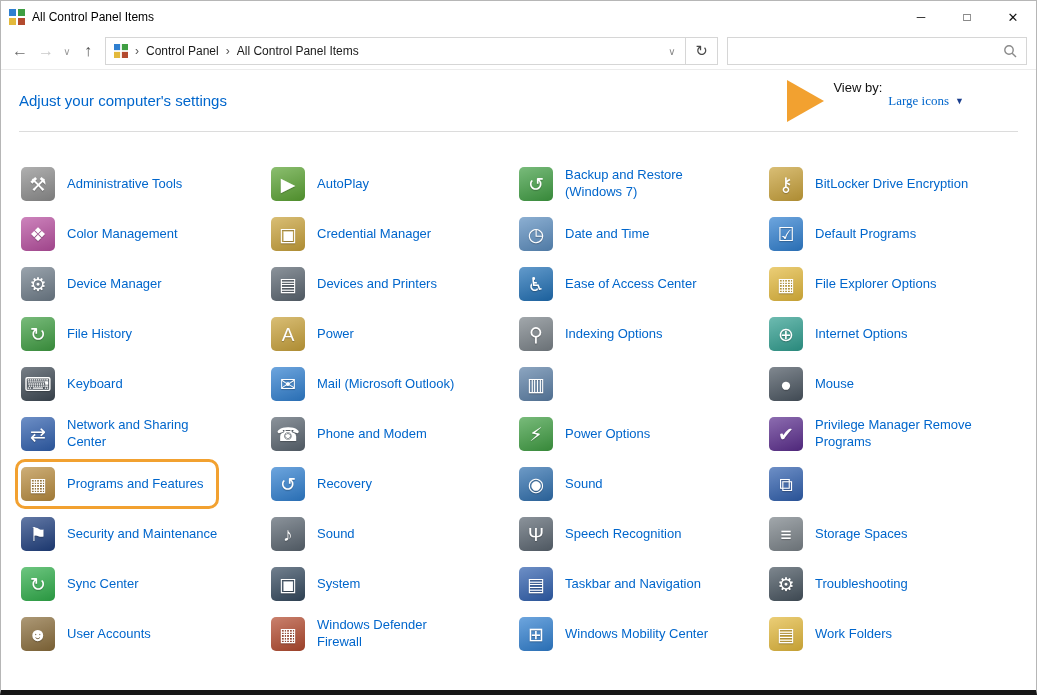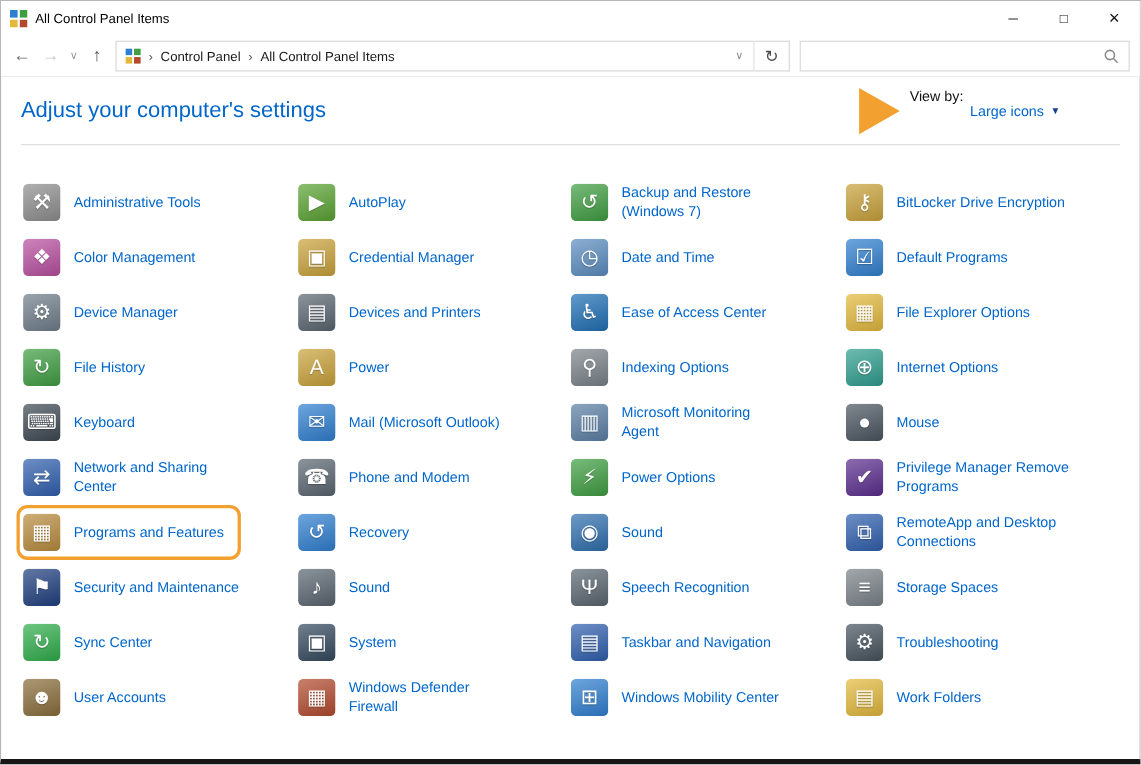--- a/index.html
+++ b/index.html
@@ -36,27 +36,27 @@
   .addr-drop{ width:26px; height:100%; display:flex; align-items:center; justify-content:center;
               background:transparent; border:0; color:#8a8a8a; font-size:10px; font-family:inherit;}
   .refresh-btn{ width:32px; height:28px; border:1px solid #d6d6d6; border-left:0; background:#fff;
                 display:flex; align-items:center; justify-content:center; color:#4a4a4a; font-size:15px; font-family:inherit;}
   .search-box{ width:300px; height:28px; border:1px solid #d6d6d6; display:flex; align-items:center;
                margin-left:9px; padding:0 9px; background:#fff;}
   .search-box input{ flex:1; border:0; outline:0; font-size:12px; font-family:inherit; color:#333; background:transparent;}
   .search-glyph{ width:14px; height:14px; }
   
   .header-row{ height:61px; display:flex; align-items:center; padding-left:18px; position:relative; flex:0 0 auto;}
-  .page-title{ font-size:20px; font-weight:400; color:var(--link); }
+  .page-title{ font-size:15px; font-weight:400; color:var(--link); }
   .viewby{ margin-left:auto; margin-right:72px; display:flex; gap:6px; }
   .annot-arrow{ width:0; height:0; border-top:21px solid transparent; border-bottom:21px solid transparent;
                 border-left:37px solid var(--hl); margin-right:3px; }
   .viewby-label{ font-size:13px; color:#111; }
   .viewby-btn{ background:transparent; border:0; display:flex; align-items:center; gap:6px;
-               font-family:Liberation Sans, sans-serif; font-size:13px; color:var(--link); cursor:default;}
+               font-family:Liberation Serif, serif; font-size:13px; color:var(--link); cursor:default;}
   .viewby-caret{ color:#1b3f8f; font-size:9px; }
   .separator{ border-top:1px solid #dcdcdc; margin:0 18px; flex:0 0 auto;}
   
   .grid{ display:grid; grid-template-columns:250px 248px 250px 265px; grid-auto-rows:50px;
          margin:27px 0 0 14px; }
   .item{ display:flex; align-items:center; gap:12px; padding:2px 10px 2px 6px; justify-self:start;
          cursor:pointer; border-radius:10px; }
   .item.highlighted{ border:3px solid var(--hl); padding:0 12px 0 3px; }
   .tile{ width:34px; height:34px; min-width:34px; border-radius:5px;
          display:flex; align-items:center; justify-content:center;
@@ -279,22 +279,20 @@
     <span class="tile" style="background-color: rgb(47, 127, 208);">
           <span class="glyph">✉</span>
         </span>
     <span class="label">Mail (Microsoft Outlook)</span>
   </div>
 
   <div class="item">
     <span class="tile" style="background-color: rgb(91, 127, 166);">
           <span class="glyph">▥</span>
         </span>
-    <span class="label">Microsoft Monitoring
-Agent</span>
   </div>
 
   <div class="item">
     <span class="tile" style="background-color: rgb(74, 85, 96);">
           <span class="glyph">●</span>
         </span>
     <span class="label">Mouse</span>
   </div>
 
   <div class="item">
@@ -345,22 +343,20 @@
     <span class="tile" style="background-color: rgb(47, 111, 174);">
           <span class="glyph">◉</span>
         </span>
     <span class="label">Sound</span>
   </div>
 
   <div class="item">
     <span class="tile" style="background-color: rgb(47, 95, 174);">
           <span class="glyph">⧉</span>
         </span>
-    <span class="label">RemoteApp and Desktop
-Connections</span>
   </div>
 
   <div class="item">
     <span class="tile" style="background-color: rgb(31, 63, 127);">
           <span class="glyph">⚑</span>
         </span>
     <span class="label">Security and Maintenance</span>
   </div>
 
   <div class="item">

